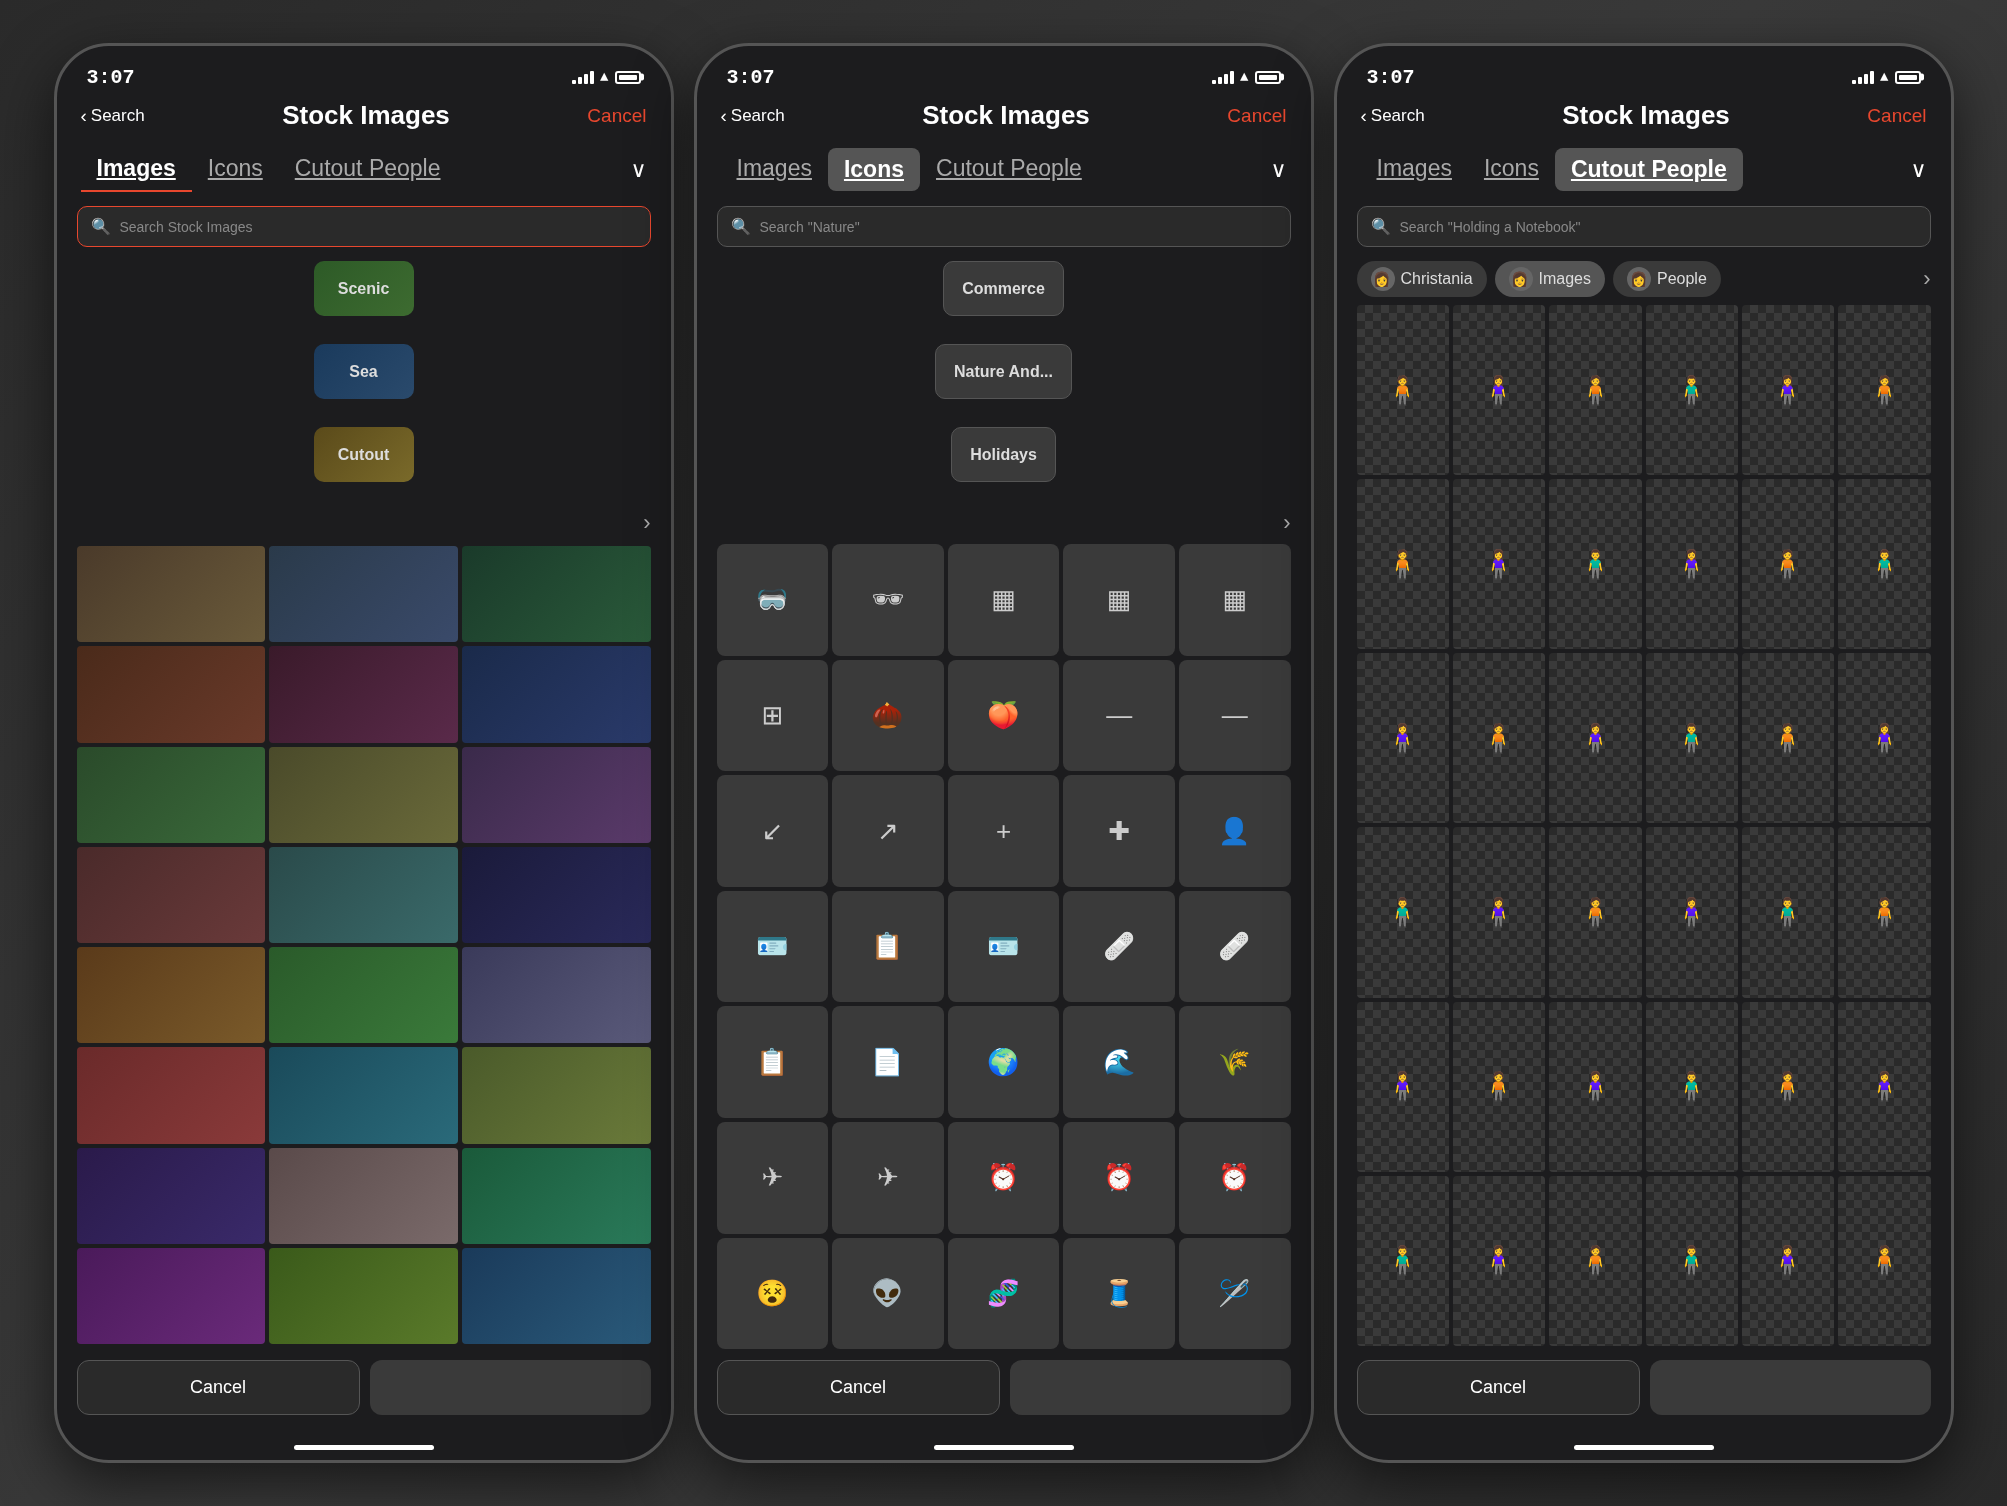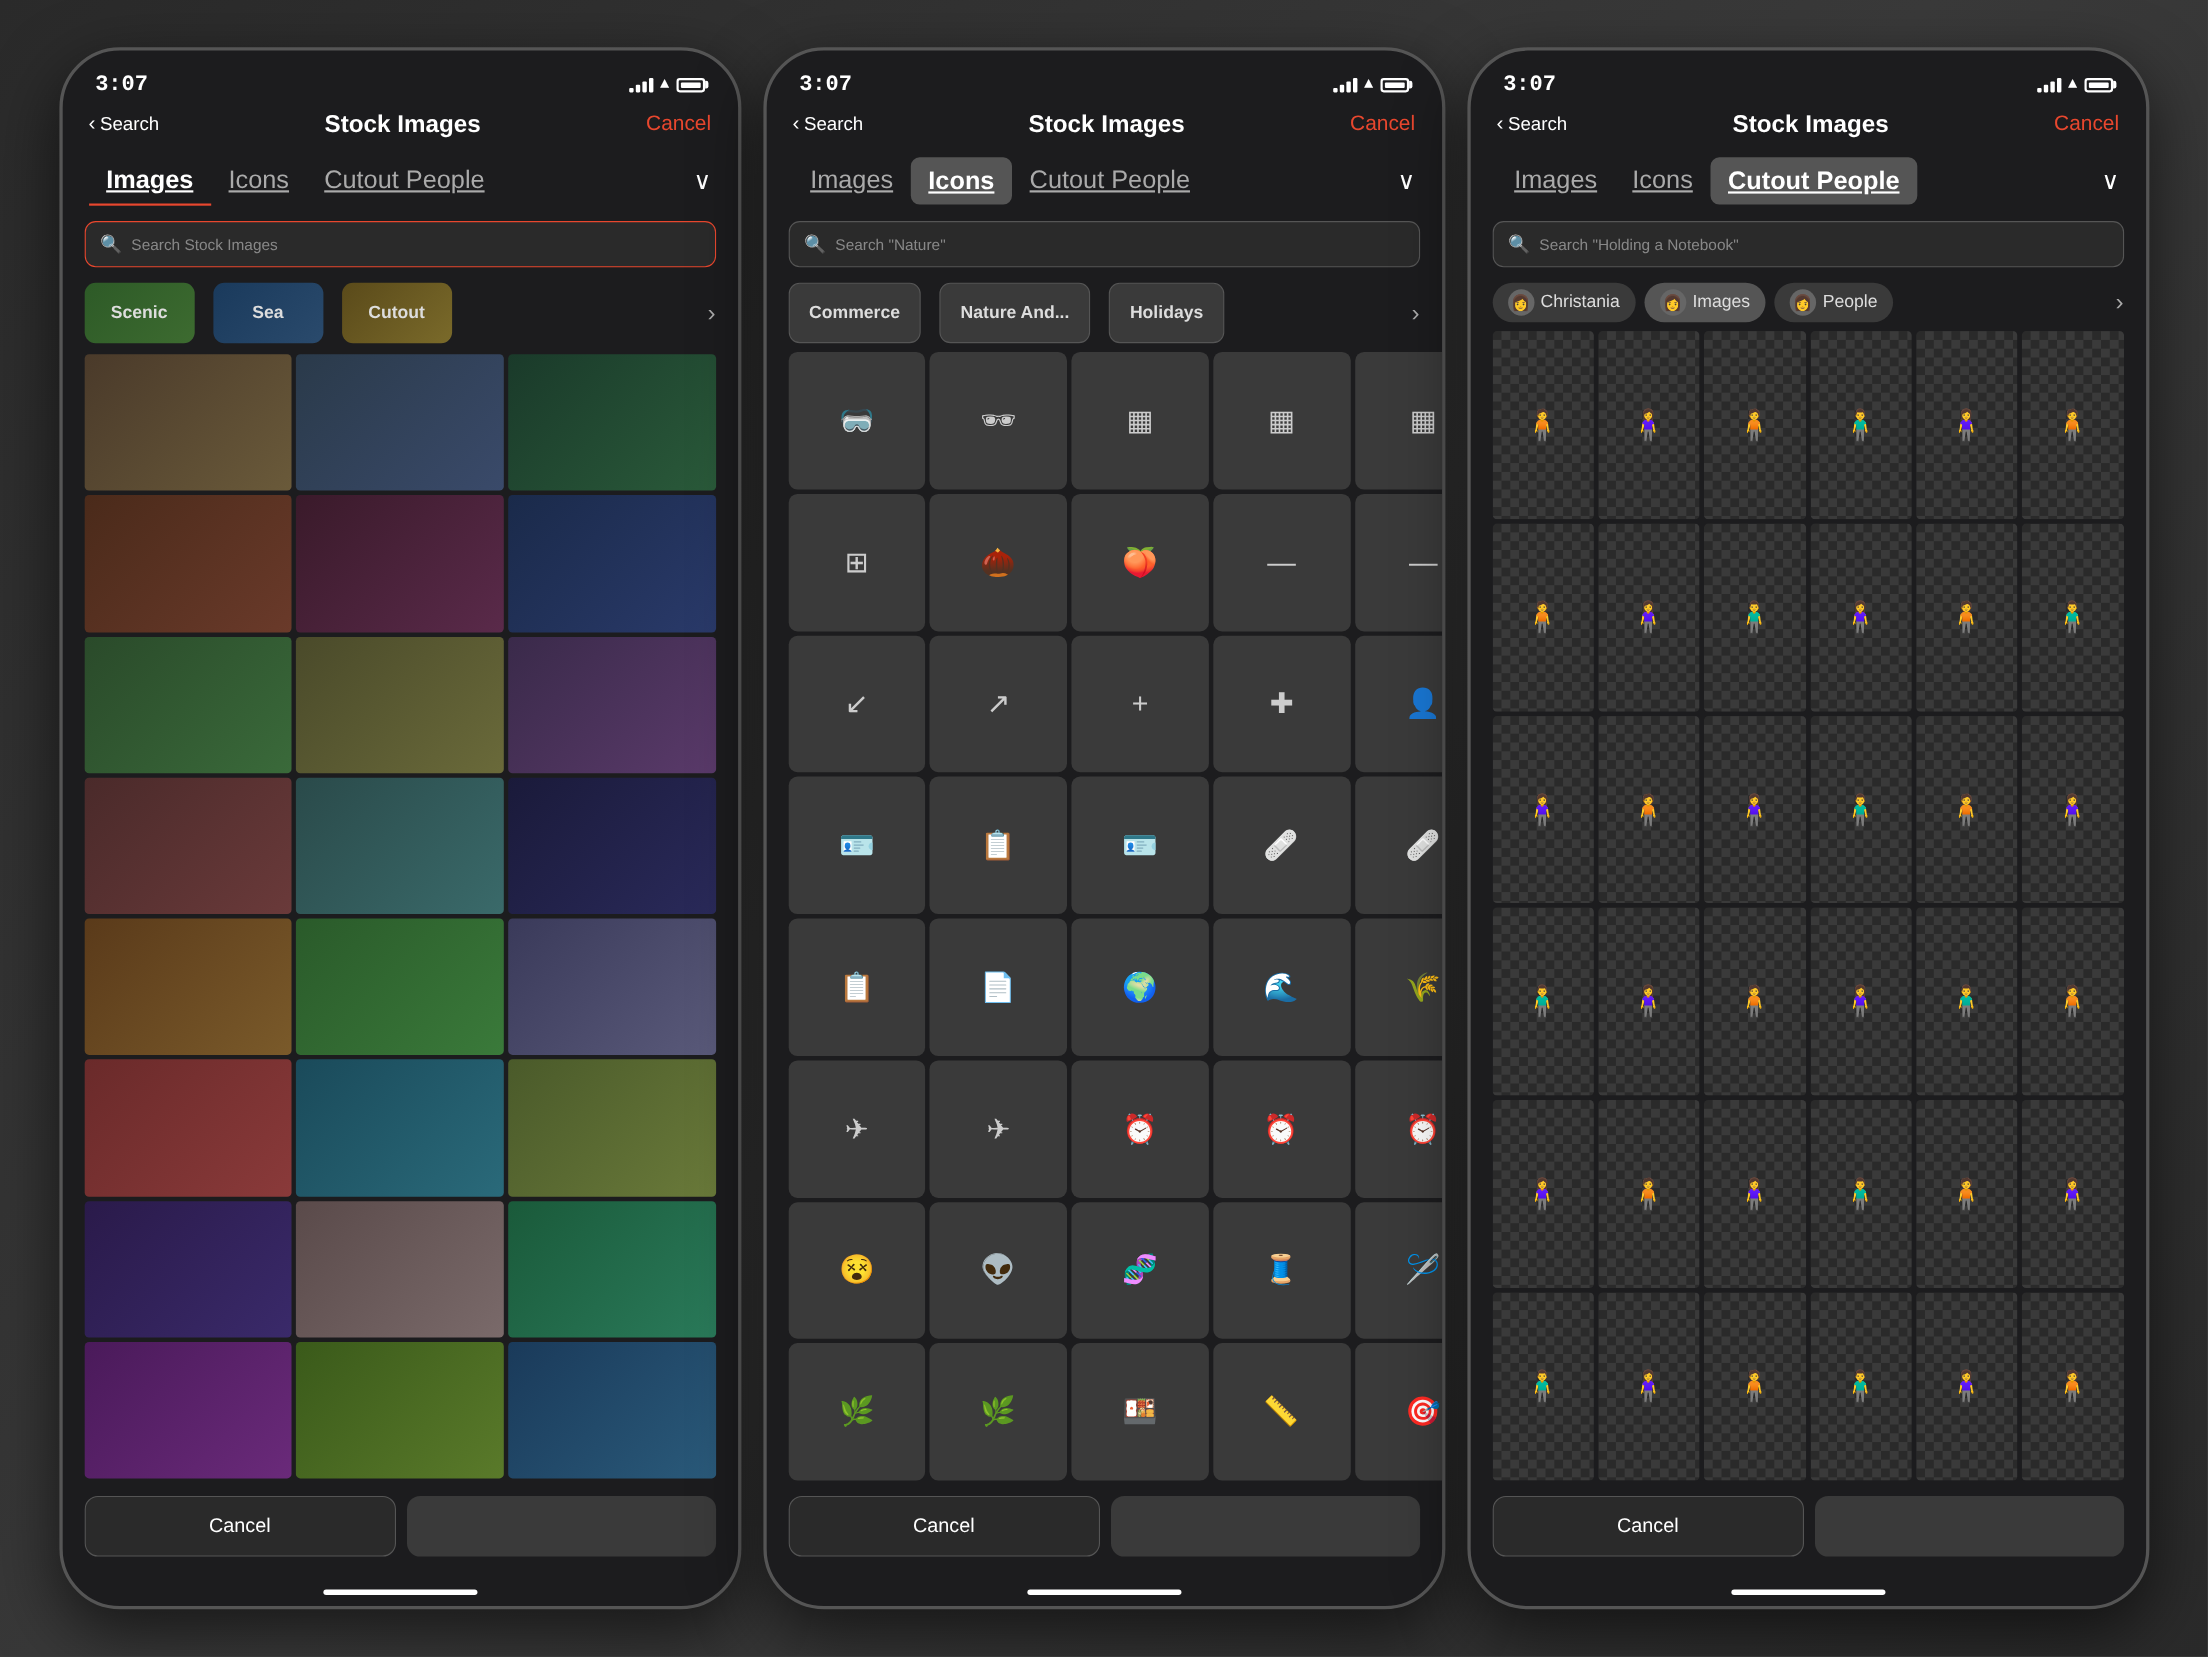--- a/index.html
+++ b/index.html
@@ -134,21 +134,21 @@
       align-items: center;
       gap: 4px;
       color: #fff;
       font-size: 17px;
     }
     .nav-back-arrow {
       color: #fff;
       font-size: 19px;
     }
     .nav-title {
-      font-size: 22px;
+      font-size: 26px;
       font-weight: 700;
       color: #fff;
     }
     .nav-cancel {
       color: #e8472e;
       font-size: 19px;
       font-weight: 400;
     }
 
     
@@ -209,23 +209,24 @@
     .search-input-text {
       color: #888;
       font-size: 14px;
     }
 
     
     .category-row {
       display: flex;
       align-items: center;
       padding: 4px 20px;
-      gap: 17px;
+      gap: 28px;
       flex-shrink: 0;
       overflow: hidden;
+      flex-direction: column;
     }
     .category-chip {
       padding: 8px 18px;
       border-radius: 10px;
       font-size: 16px;
       color: #ddd;
       white-space: nowrap;
       overflow: hidden;
       position: relative;
       min-width: 100px;

